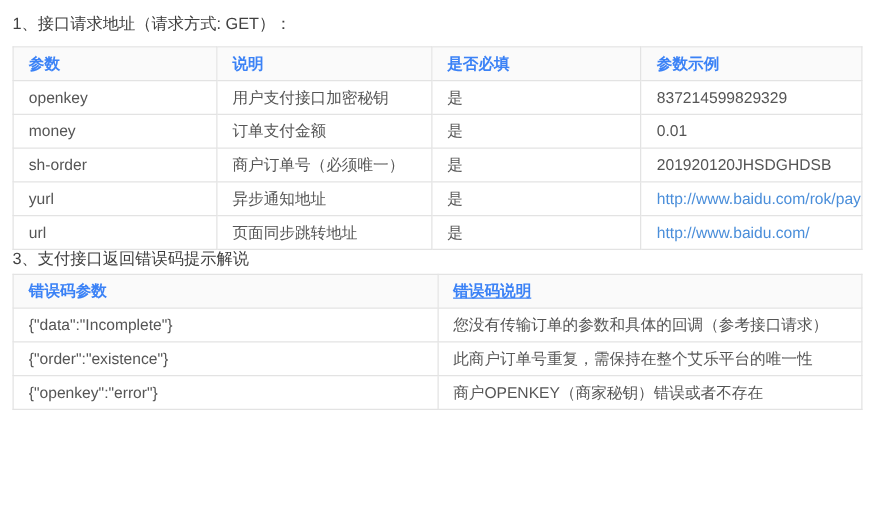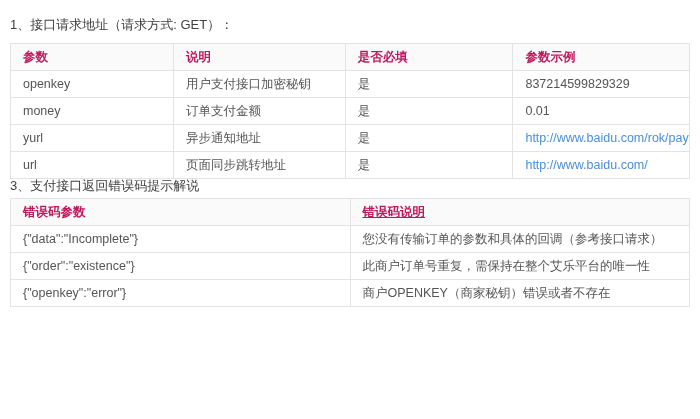--- a/index.html
+++ b/index.html
@@ -16,21 +16,21 @@
     width:700px;height:419px;background:#ffffff;
     font-family:"Liberation Sans","DejaVu Sans",sans-serif;
     color:var(--text);
     overflow:hidden;
   }
   .page{padding:0 10px;}
   h3.sec-heading{
     font-size:13px;font-weight:normal;color:var(--heading);
     margin:0;line-height:13px;
   }
-  .h1{padding-top:18px;}
+  .h1{padding-top:12px;}
   .h2{margin-top:17px;}
   .h3{margin-top:8px;}
   pre.code-block{
     background:var(--code-bg);
     margin:12px -7px 0 -7px;
     padding:12px 10px;
     font-family:"DejaVu Sans Mono","Liberation Mono",monospace;
     font-size:12px;line-height:14px;color:#666;
     border-radius:2px;
     white-space:pre;
@@ -48,21 +48,21 @@
     padding:6px 12px;
     text-align:left;
     line-height:14px;
     height:27px;
     overflow:hidden;
     white-space:nowrap;
   }
   .doc-table th{
     background:var(--header-bg);
     font-weight:bold;
-    color:#be185d;
+    color:#3b82f6;
   }
   .doc-table td{color:var(--text);}
   
   .t4 th:nth-child(1){width:24%;}
   .t4 th:nth-child(2){width:25.3%;}
   .t4 th:nth-child(3){width:24.7%;}
   .t4 th:nth-child(4){width:26%;}
   
   .t2 th:nth-child(1){width:50%;margin-top:12px;}
   .t2 th:nth-child(2){width:50%;text-decoration:underline;}
@@ -93,20 +93,26 @@
           <td>是</td>
           <td>837214599829329</td>
         </tr>
         <tr>
           <td>money</td>
           <td>订单支付金额</td>
           <td>是</td>
           <td>0.01</td>
         </tr>
         <tr>
+          <td>sh-order</td>
+          <td>商户订单号（必须唯一）</td>
+          <td>是</td>
+          <td>201920120JHSDGHDSB</td>
+        </tr>
+        <tr>
           <td>yurl</td>
           <td>异步通知地址</td>
           <td>是</td>
           <td><a class="url-link" href="#">http://www.baidu.com/rok/pay</a></td>
         </tr>
         <tr>
           <td>url</td>
           <td>页面同步跳转地址</td>
           <td>是</td>
           <td><a class="url-link" href="#">http://www.baidu.com/</a></td>

